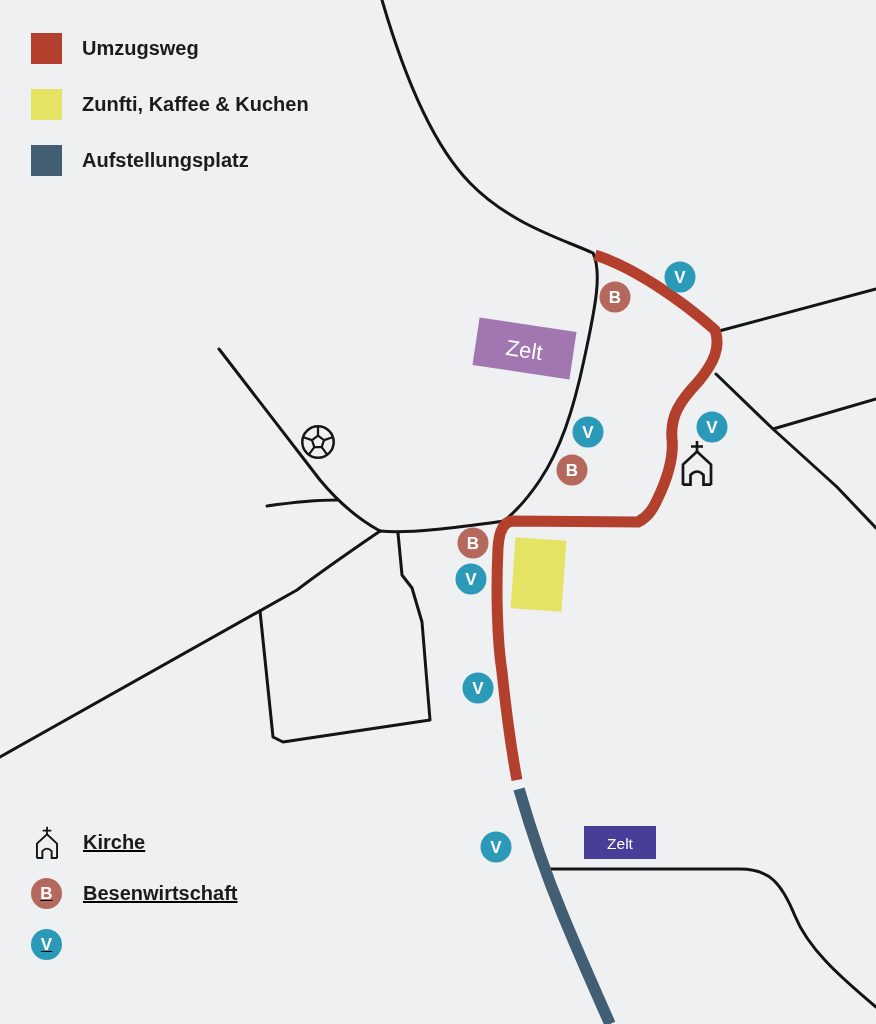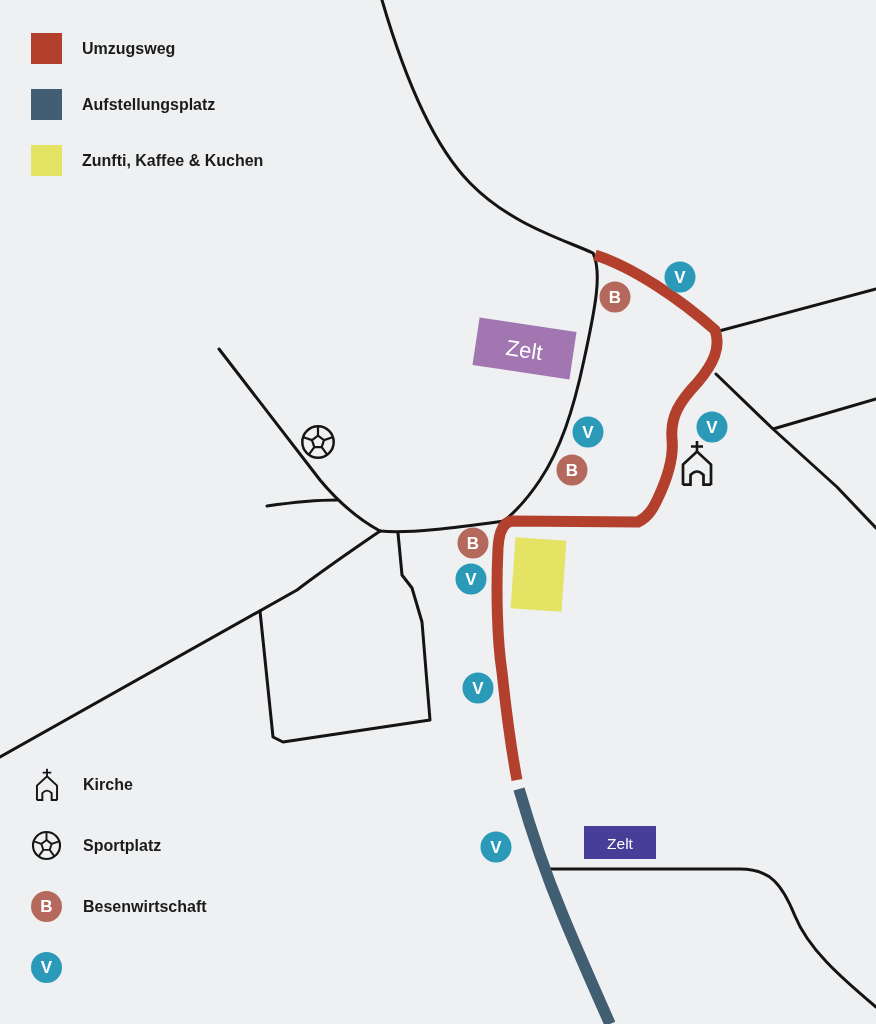--- a/index.html
+++ b/index.html
@@ -12,24 +12,24 @@
   .route-blue{stroke-width:11.5;}
   .glyph{fill:none;stroke:#161616;stroke-linejoin:miter;}
   .tent-label{fill:#ffffff;text-anchor:middle;dominant-baseline:central;
               font-family:"Liberation Sans",sans-serif;}
   .tent-label.big{font-size:22px;}
   .tent-label.small{font-size:15.5px;}
   .marker-letter{fill:#ffffff;text-anchor:middle;dominant-baseline:central;
                  font:700 17px "Liberation Sans",sans-serif;}
   .legend{position:absolute;display:flex;flex-direction:column;}
   .legend-top{left:31px;top:33px;gap:25px;}
-  .legend-bottom{left:30px;top:768px;gap:28px;}
+  .legend-bottom{left:30px;top:826px;gap:18px;text-decoration:underline;}
   .lrow{display:flex;align-items:center;}
   .swatch{display:inline-block;width:31px;height:31px;flex:0 0 31px;}
-  .llabel{margin-left:20px;font-size:16px;font-weight:600;color:#1b1b1b;white-space:nowrap;}
+  .llabel{margin-left:20px;font-size:20px;font-weight:600;color:#1b1b1b;white-space:nowrap;}
   .icon-cell{width:33px;height:33px;flex:0 0 33px;display:flex;align-items:center;justify-content:center;}
   .badge{width:31px;height:31px;border-radius:50%;display:flex;align-items:center;justify-content:center;
          color:#ffffff;font-size:17px;font-weight:700;}
 </style>
 </head>
 <body>
 
 <div class="stage" style="background: rgb(238, 240, 242);">
 
   <svg class="map" width="876" height="1024" viewBox="0 0 876 1024" xmlns="http://www.w3.org/2000/svg" xmlns:xlink="http://www.w3.org/1999/xlink">
@@ -118,45 +118,37 @@
         </g>
       </g>
   </svg>
 
   <div class="legend legend-top">
     <div class="lrow">
       <span class="swatch" style="background: rgb(179, 64, 45);"></span>
       <span class="llabel">Umzugsweg</span>
     </div>
     <div class="lrow">
+      <span class="swatch" style="background: rgb(229, 227, 100);"></span>
+      <span class="llabel">Zunfti, Kaffee &amp; Kuchen</span>
+    </div>
+    <div class="lrow">
       <span class="swatch" style="background: rgb(66, 94, 114);"></span>
       <span class="llabel">Aufstellungsplatz</span>
-    </div>
-    <div class="lrow">
-      <span class="swatch" style="background: rgb(229, 227, 100);"></span>
-      <span class="llabel">Zunfti, Kaffee &amp; Kuchen</span>
     </div>
   </div>
 
   <div class="legend legend-bottom">
     <div class="lrow">
       <span class="icon-cell">
         <svg width="26" height="33" viewBox="0 0 36 46">
             <use href="#church-glyph" xlink:href="#church-glyph"></use>
           </svg>
       </span>
       <span class="llabel">Kirche</span>
-    </div>
-    <div class="lrow">
-      <span class="icon-cell">
-        <svg width="31" height="31" viewBox="0 0 36 36">
-            <use href="#soccer-glyph" xlink:href="#soccer-glyph"></use>
-          </svg>
-      </span>
-      <span class="llabel">Sportplatz</span>
     </div>
     <div class="lrow">
       <span class="icon-cell">
         <span class="badge" style="background: rgb(181, 105, 93);">B</span>
       </span>
       <span class="llabel">Besenwirtschaft</span>
     </div>
     <div class="lrow">
       <span class="icon-cell">
         <span class="badge" style="background: rgb(42, 154, 184);">V</span>

